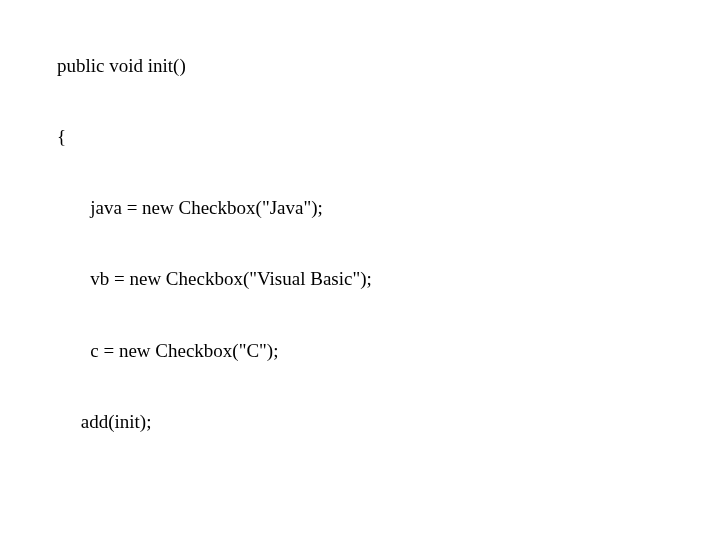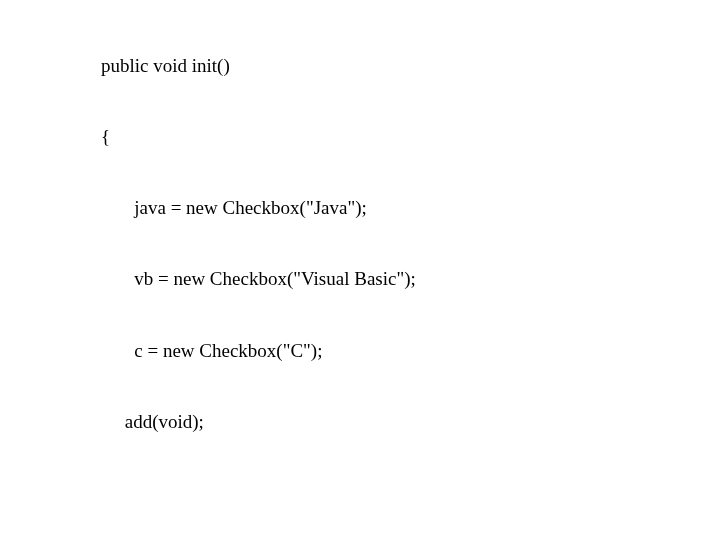--- a/index.html
+++ b/index.html
@@ -13,33 +13,32 @@
     color: #000000;
     line-height: 1.25;
   }
   .code-block {
     white-space: pre;
     padding-top: 6px;
   }
   .code-line {
     display: block;
     white-space: pre;
-    padding-left: 44px;
   }
 </style>
 </head>
 <body>
 
 <div class="code-block">
   <span class="code-line">            public void init()</span>
   <span class="code-line">            {</span>
   <span class="code-line">                   java = new Checkbox("Java");</span>
   <span class="code-line">                   vb = new Checkbox("Visual Basic");</span>
   <span class="code-line">                   c = new Checkbox("C");</span>
-  <span class="code-line">                 add(void);</span>
+  <span class="code-line">                 add(init);</span>
   
   
   
   
   
   
   
   
   
   

